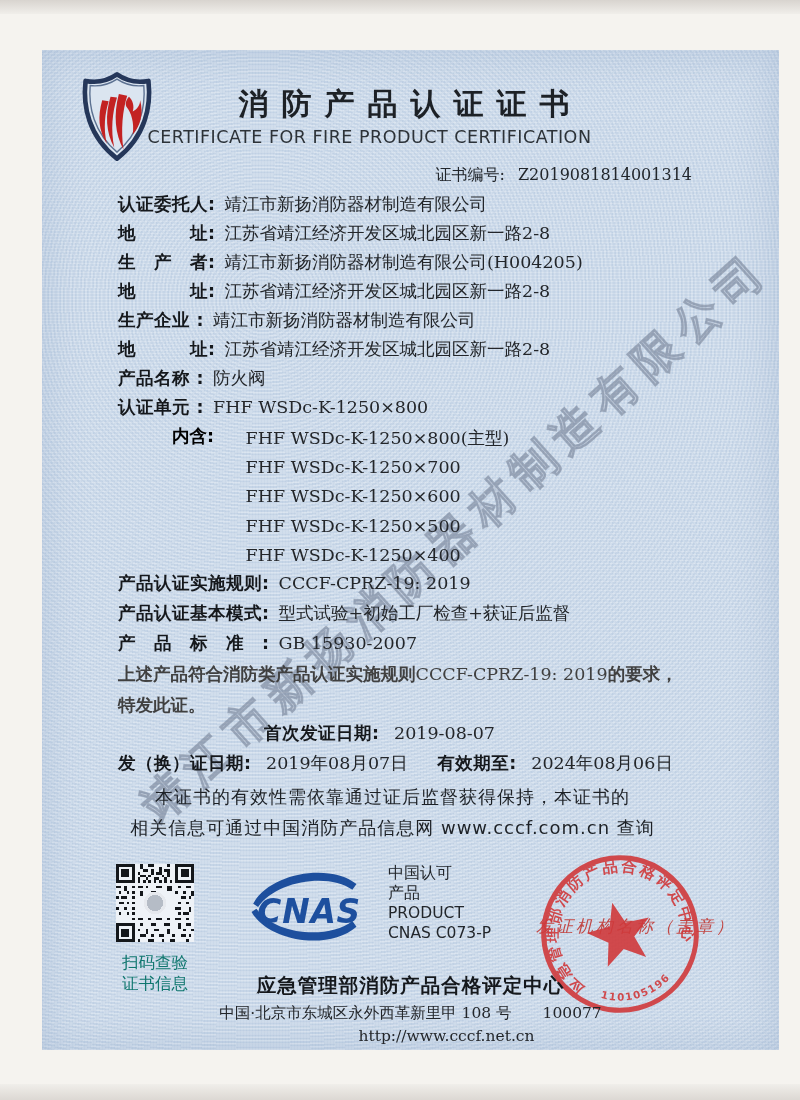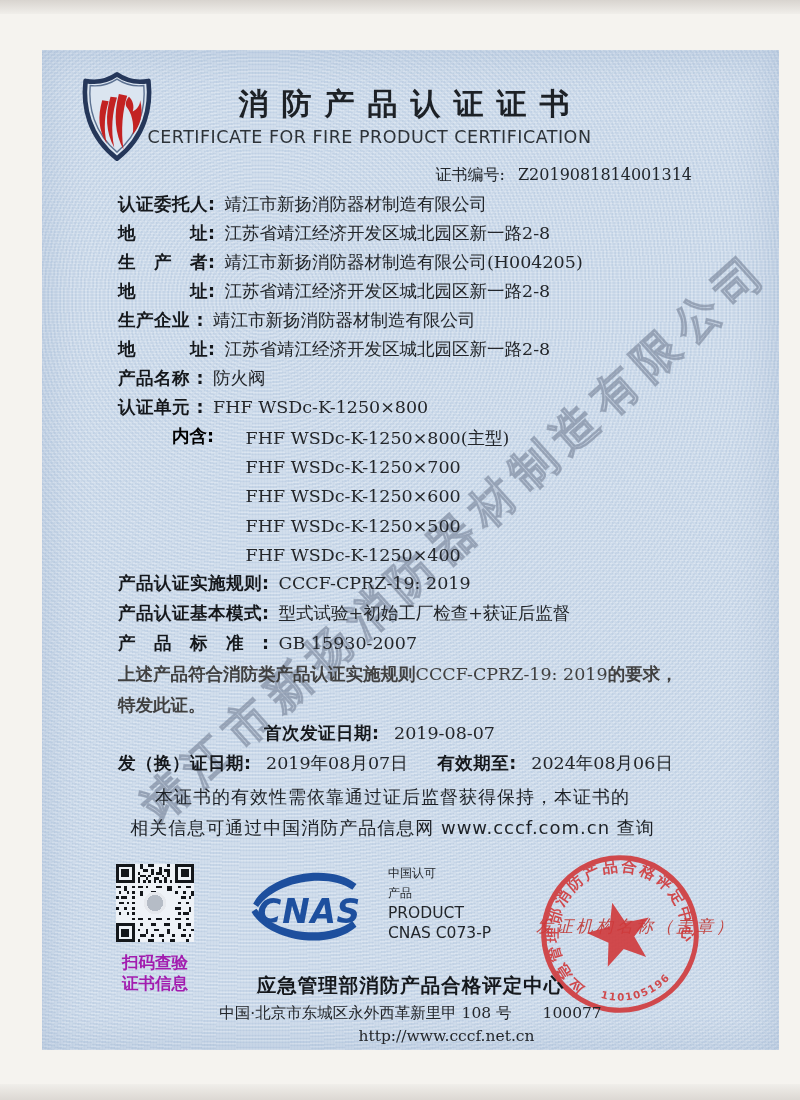--- a/index.html
+++ b/index.html
@@ -22,23 +22,23 @@
   .row{left:118px;font-size:17.5px;color:#15181c;white-space:nowrap;}
   .row .lbl{font-weight:bold;letter-spacing:.5px;}
   .row .val{font-family:"DejaVu Serif","Liberation Serif",serif;font-weight:normal;margin-left:9px;color:#23262a;}
   .nested{left:172px;font-size:17.5px;white-space:nowrap;}
   .nested .lbl{font-weight:bold;vertical-align:top;}
   .nested .vals{display:inline-block;margin-left:26px;font-family:"DejaVu Serif","Liberation Serif",serif;color:#23262a;}
   .nested .vals div{line-height:29.2px;}
   .statement{left:118px;top:659px;width:575px;font-size:17.5px;font-weight:bold;line-height:31px;color:#404040;}
   .statement .code{font-family:"DejaVu Serif","Liberation Serif",serif;font-weight:normal;}
   .notice{left:24px;width:737px;text-align:center;font-size:18px;color:#1d2126;letter-spacing:1px;}
-  .qrcap{left:88px;top:952px;width:134px;text-align:center;font-size:16.5px;line-height:21px;color:#a21caf;font-weight:bold;}
+  .qrcap{left:88px;top:952px;width:134px;text-align:center;font-size:16.5px;line-height:21px;color:#0f766e;}
   .cnasinfo{left:388px;top:863px;font-size:15.5px;line-height:20px;color:#22262b;}
-  .cnasinfo .cn{font-family:"DejaVu Serif","Liberation Serif",serif;font-size:12px;}
+  .cnasinfo .cn{font-family:"DejaVu Serif","Liberation Serif",serif;font-size:16px;}
   .sealcap{left:536px;top:915px;font-size:17px;letter-spacing:3px;color:#c24845;font-family:"DejaVu Serif","Liberation Serif",serif;font-style:italic;white-space:nowrap;}
   .f-org{left:42px;top:972px;width:737px;text-align:center;font-size:19.5px;font-weight:bold;letter-spacing:1px;color:#15181c;}
   .f-addr{left:42px;top:1003px;width:737px;text-align:center;font-size:15.5px;color:#23262a;}
   .f-addr .pc{margin-left:26px;}
   .f-url{left:42px;top:1027px;width:737px;text-align:center;font-size:15.5px;color:#23262a;padding-left:36px;}
   .watermark{left:128px;top:790px;font-size:46px;letter-spacing:9px;white-space:nowrap;
     transform:rotate(-42deg);transform-origin:0 0;color:rgba(150,160,178,.30);
     -webkit-text-stroke:1px rgba(105,118,140,.45);font-weight:bold;pointer-events:none;}
   .stamp{opacity:.9;}
 </style>

